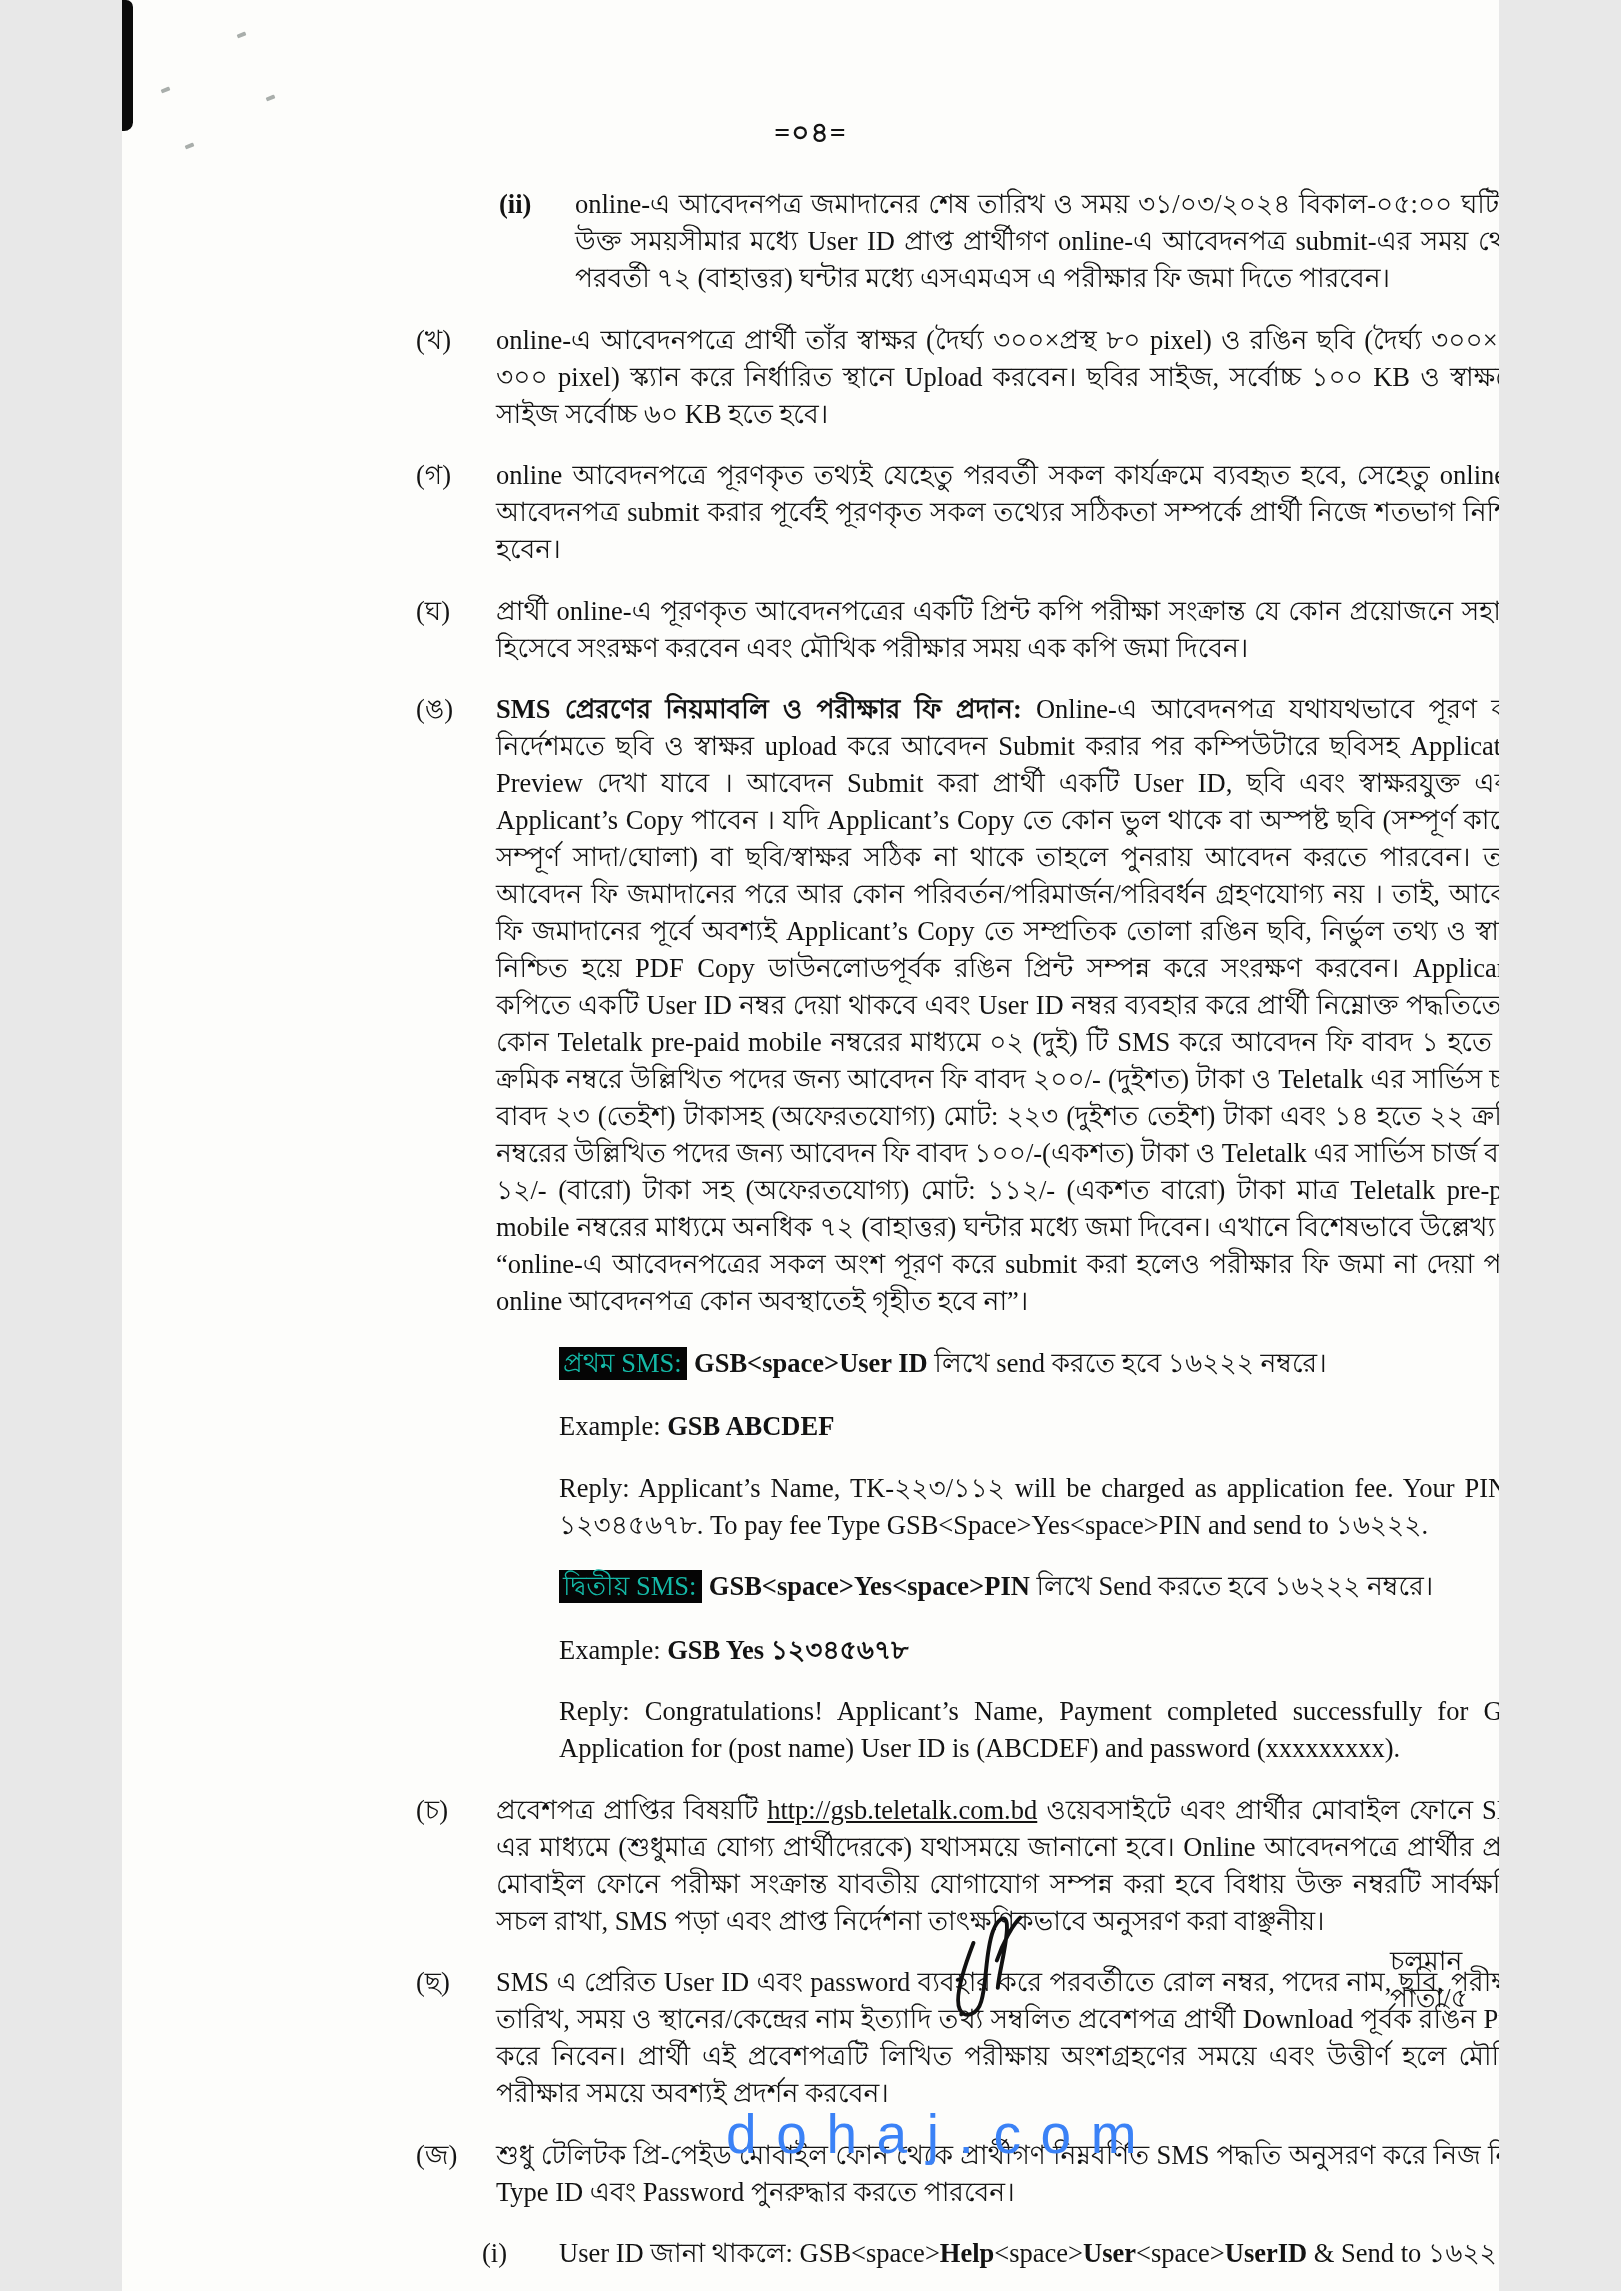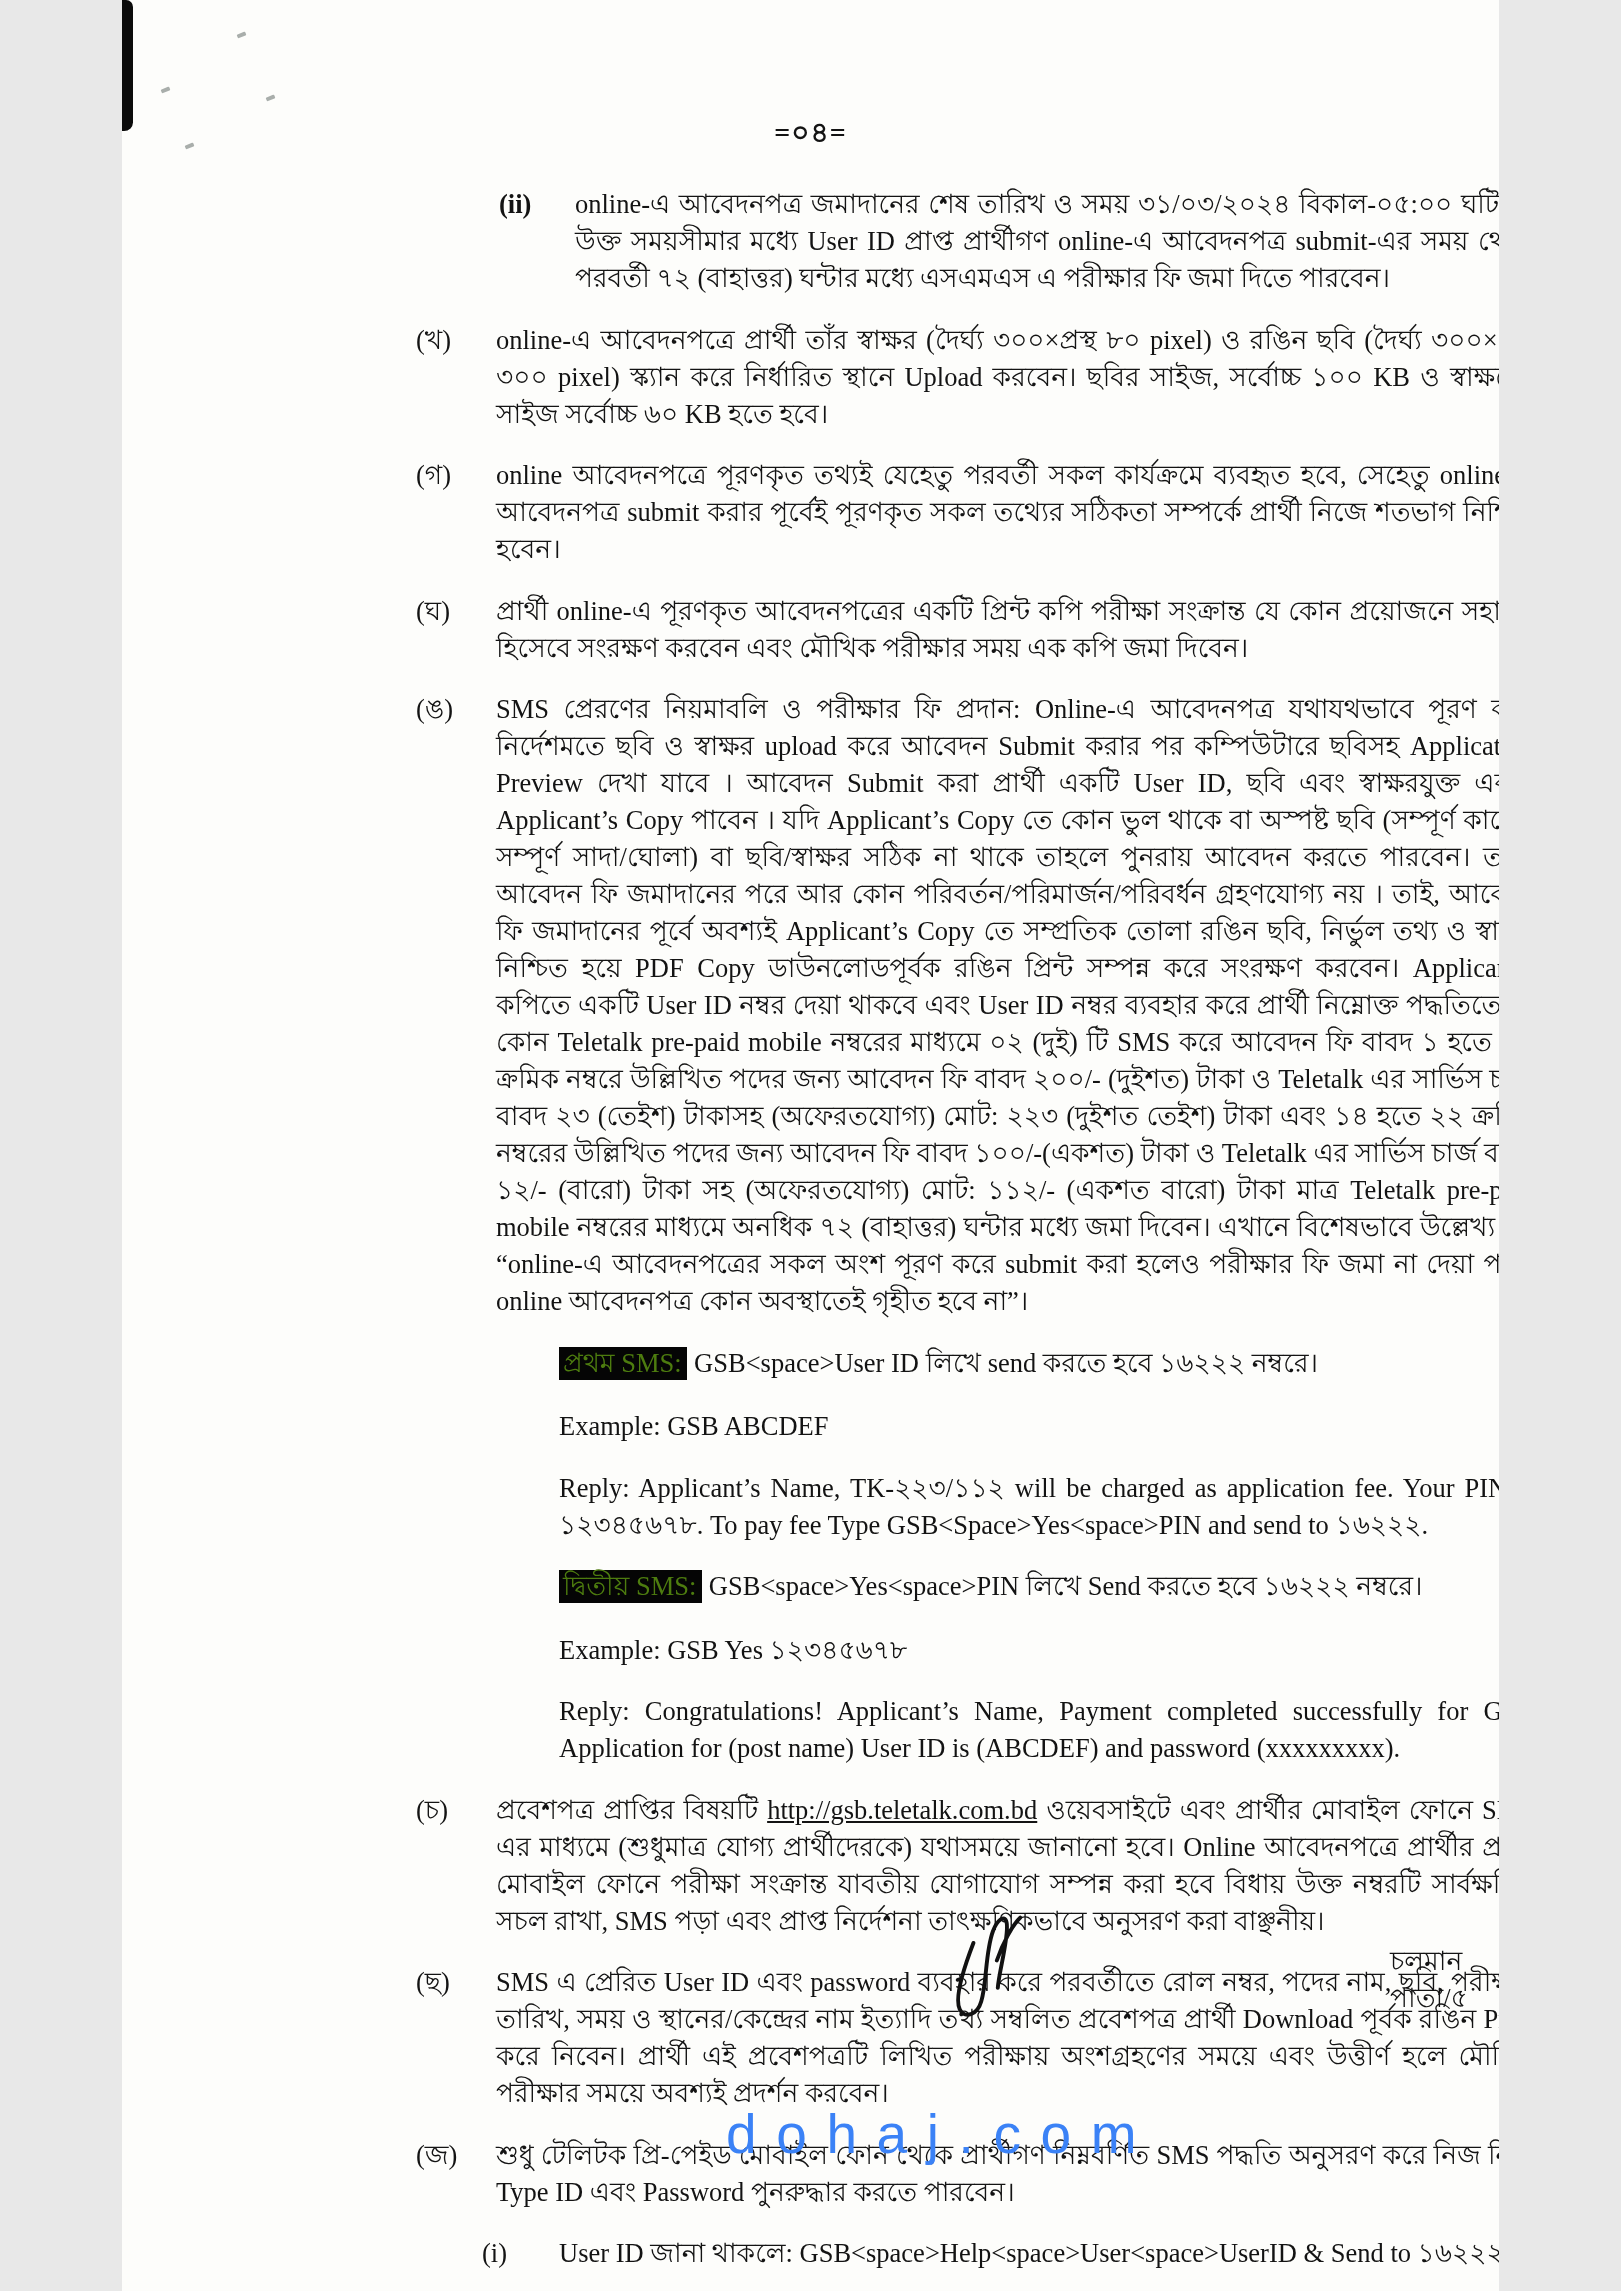--- a/index.html
+++ b/index.html
@@ -24,23 +24,23 @@
   .item{display:flex;margin-bottom:24.5px;}
   .item .lbl{flex:0 0 80px;}
   .item.roman{padding-left:83px;}
   .item.roman .lbl{flex:0 0 76px;font-weight:bold;}
   .item .txt{flex:1;text-align:justify;}
   .sub{margin-left:143px;margin-bottom:24.5px;text-align:justify;}
   .sub.tight{margin-bottom:26.5px;}
   .itemsmall{display:flex;margin-left:66px;margin-bottom:24.5px;}
   .itemsmall .lbl{flex:0 0 77px;}
   .itemsmall .txt{flex:1;text-align:justify;}
-  .b{font-weight:normal;}
+  .b{font-weight:bold;}
   .u{text-decoration:underline;}
-  .inv{background:#050505;color:#4d7c0f;padding:1px 5.9px 2px 3.9px;}
+  .inv{background:#050505;color:#14b8a6;padding:1px 5.9px 2px 3.9px;}
   .footer-right{position:absolute;top:1943px;left:1268px;font-size:26.5px;}
   .signature{position:absolute;top:1896px;left:828px;}
   .watermark{
     position:absolute;top:2105px;left:604px;
     font-family:"Liberation Sans","DejaVu Sans",sans-serif;
     font-size:55px;line-height:59px;letter-spacing:19.6px;
     color:#3b82f6;font-weight:400;white-space:nowrap;
   }
   .corner-mark{
     position:absolute;left:0;top:0;width:10.8px;height:131px;

